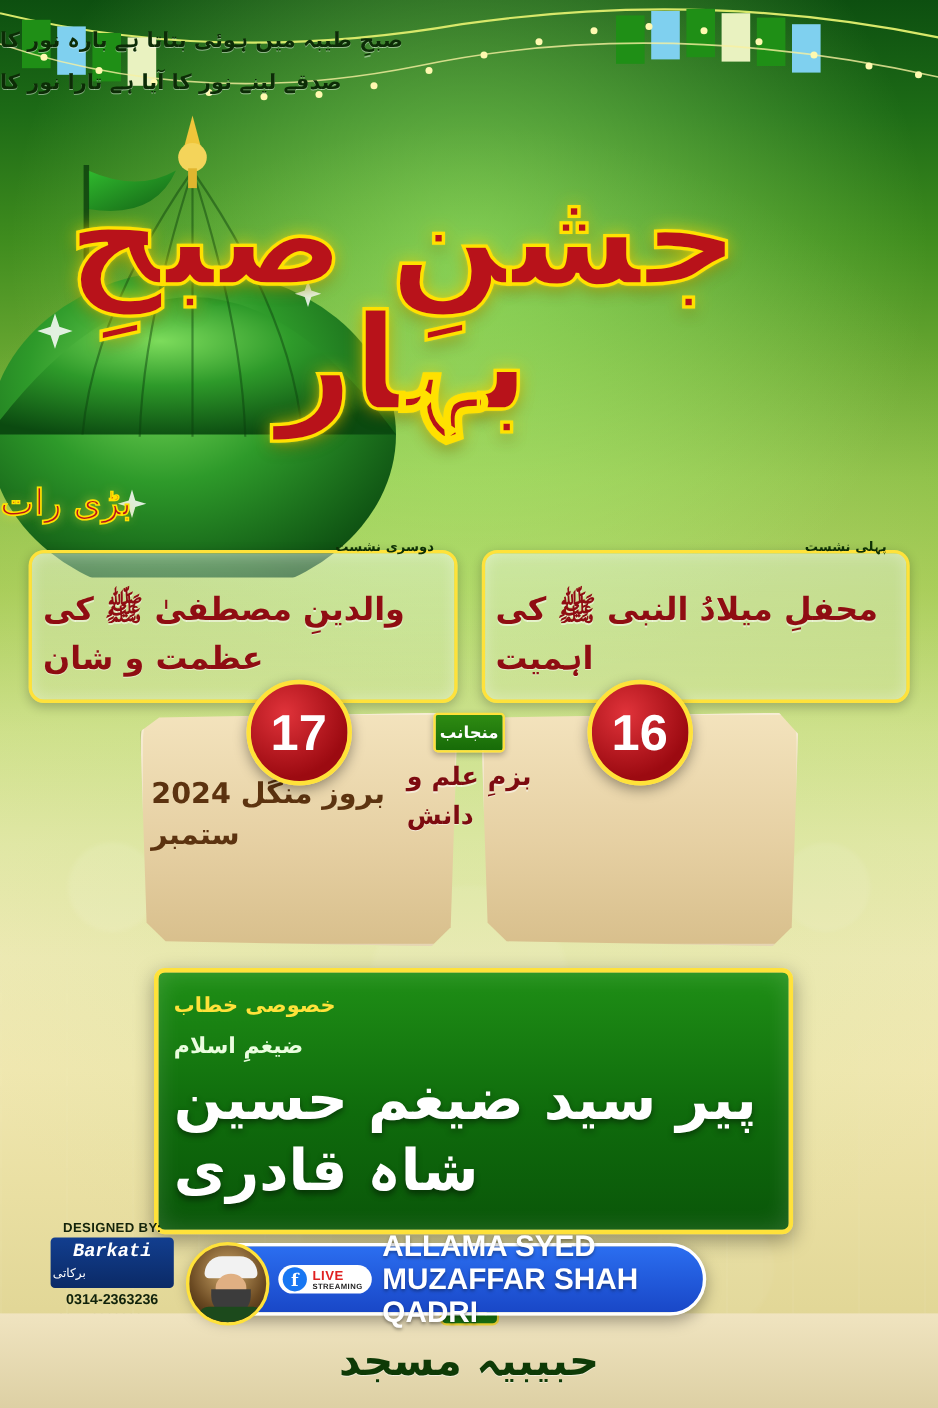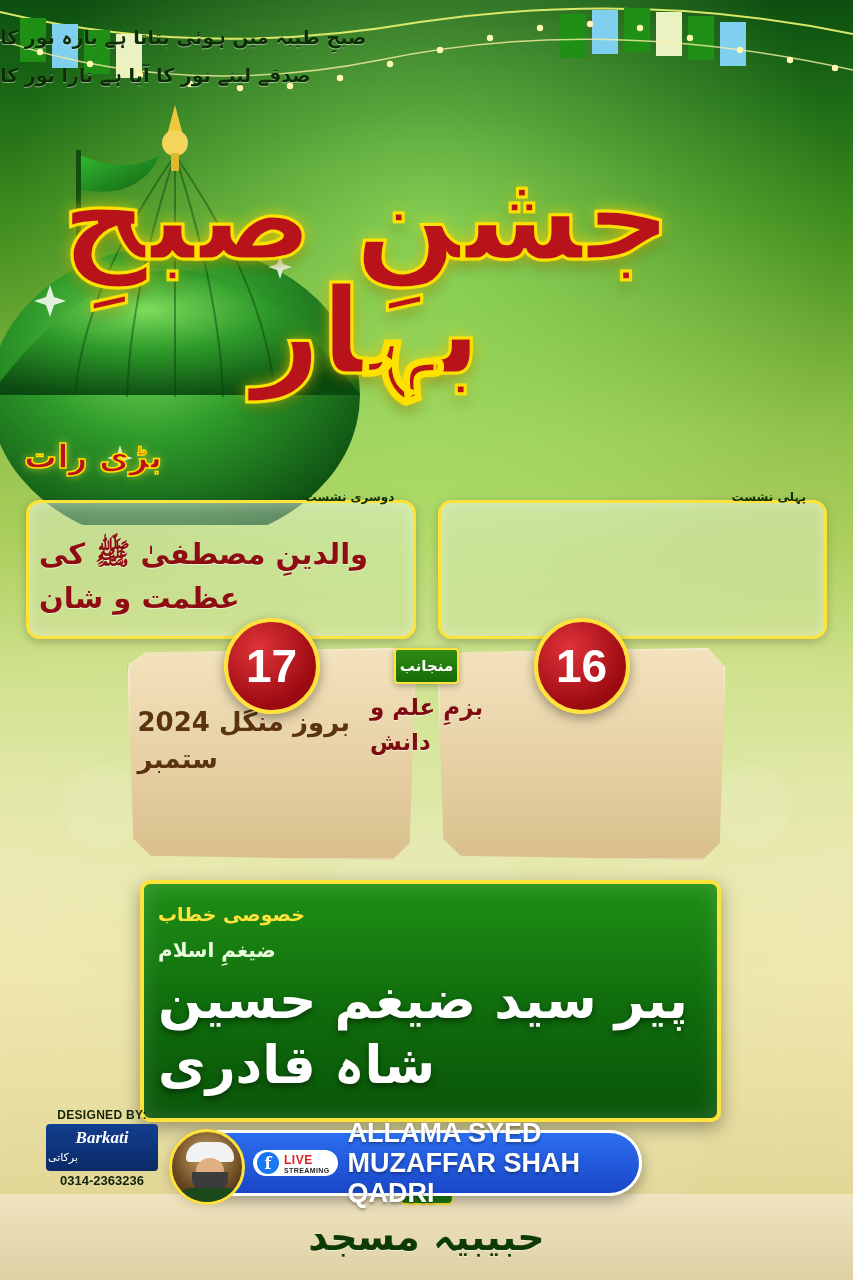--- a/index.html
+++ b/index.html
@@ -102,25 +102,24 @@
       0 0 3px #ffef70,
       0 0 16px rgba(255,225,0,.85),
       0 6px 14px rgba(0,0,0,.35);
     line-height: .95;
     text-align: center;
     padding-right: 120px;
   }
   .title-sub {
     position: absolute; top: 428px; left: 0; right: 0;
     z-index: 7;
-    font-size: 33px; font-weight: bold;
+    font-size: 33px; font-weight: normal;
     color: #b8121a;
     -webkit-text-stroke: 1.5px #ffe100;
     text-shadow: 0 0 10px rgba(255,230,60,.8);
-    padding-left: 24px;
   }
 
   
   .sessions {
     position: absolute; top: 500px; left: 26px; right: 26px;
     display: flex; flex-direction: row-reverse; gap: 22px; z-index: 7;
   }
   .session {
     flex: 1;
     position: relative;
@@ -219,21 +218,21 @@
     position: absolute; left: 46px; bottom: 92px; width: 112px; z-index: 9;
     text-align: center;
   }
   .designed-label { font-size: 12px; font-weight: bold; color: #14240a; letter-spacing: .3px; }
   .designed-logo {
     margin: 2px 0;
     background: linear-gradient(180deg,#123e8f,#0b2a66);
     border-radius: 4px; padding: 4px 2px;
     color: #fff;
   }
-  .designed-logo .brand { font-family: Liberation Serif, serif; font-style: italic; font-size: 17px; font-weight: bold; }
+  .designed-logo .brand { font-family: Liberation Mono, monospace; font-style: italic; font-size: 17px; font-weight: bold; }
   .designed-logo .brand-ur { font-size: 11px; }
   .designed-phone { font-size: 13px; font-weight: bold; color: #10220a; }
 
   
   .live-bar {
     position: absolute; bottom: 84px; left: 172px; width: 470px; height: 66px;
     background: linear-gradient(180deg,#2b6ef0,#1947c7);
     border: 3px solid #ffffff;
     border-radius: 34px;
     box-shadow: 0 5px 14px rgba(0,0,0,.35);
@@ -390,20 +389,21 @@
 صدقے لینے نور کا آیا ہے تارا نور کا</div>
 
   <div class="title-block">
     <div class="title-main urdu">جشنِ صبحِ بہار</div>
   </div>
   <div class="title-sub urdu">بڑی رات</div>
 
   <div class="sessions">
     <div class="session">
       <div class="session-no urdu">پہلی نشست</div>
+      <div class="session-title urdu">محفلِ میلادُ النبی ﷺ کی اہمیت</div>
     </div>
     <div class="session">
       <div class="session-no urdu">دوسری نشست</div>
       <div class="session-title urdu">والدینِ مصطفیٰ ﷺ کی عظمت و شان</div>
     </div>
   </div>
 
   <div class="scrolls">
     <div class="scroll right">
       <div class="scroll-paper"></div>

